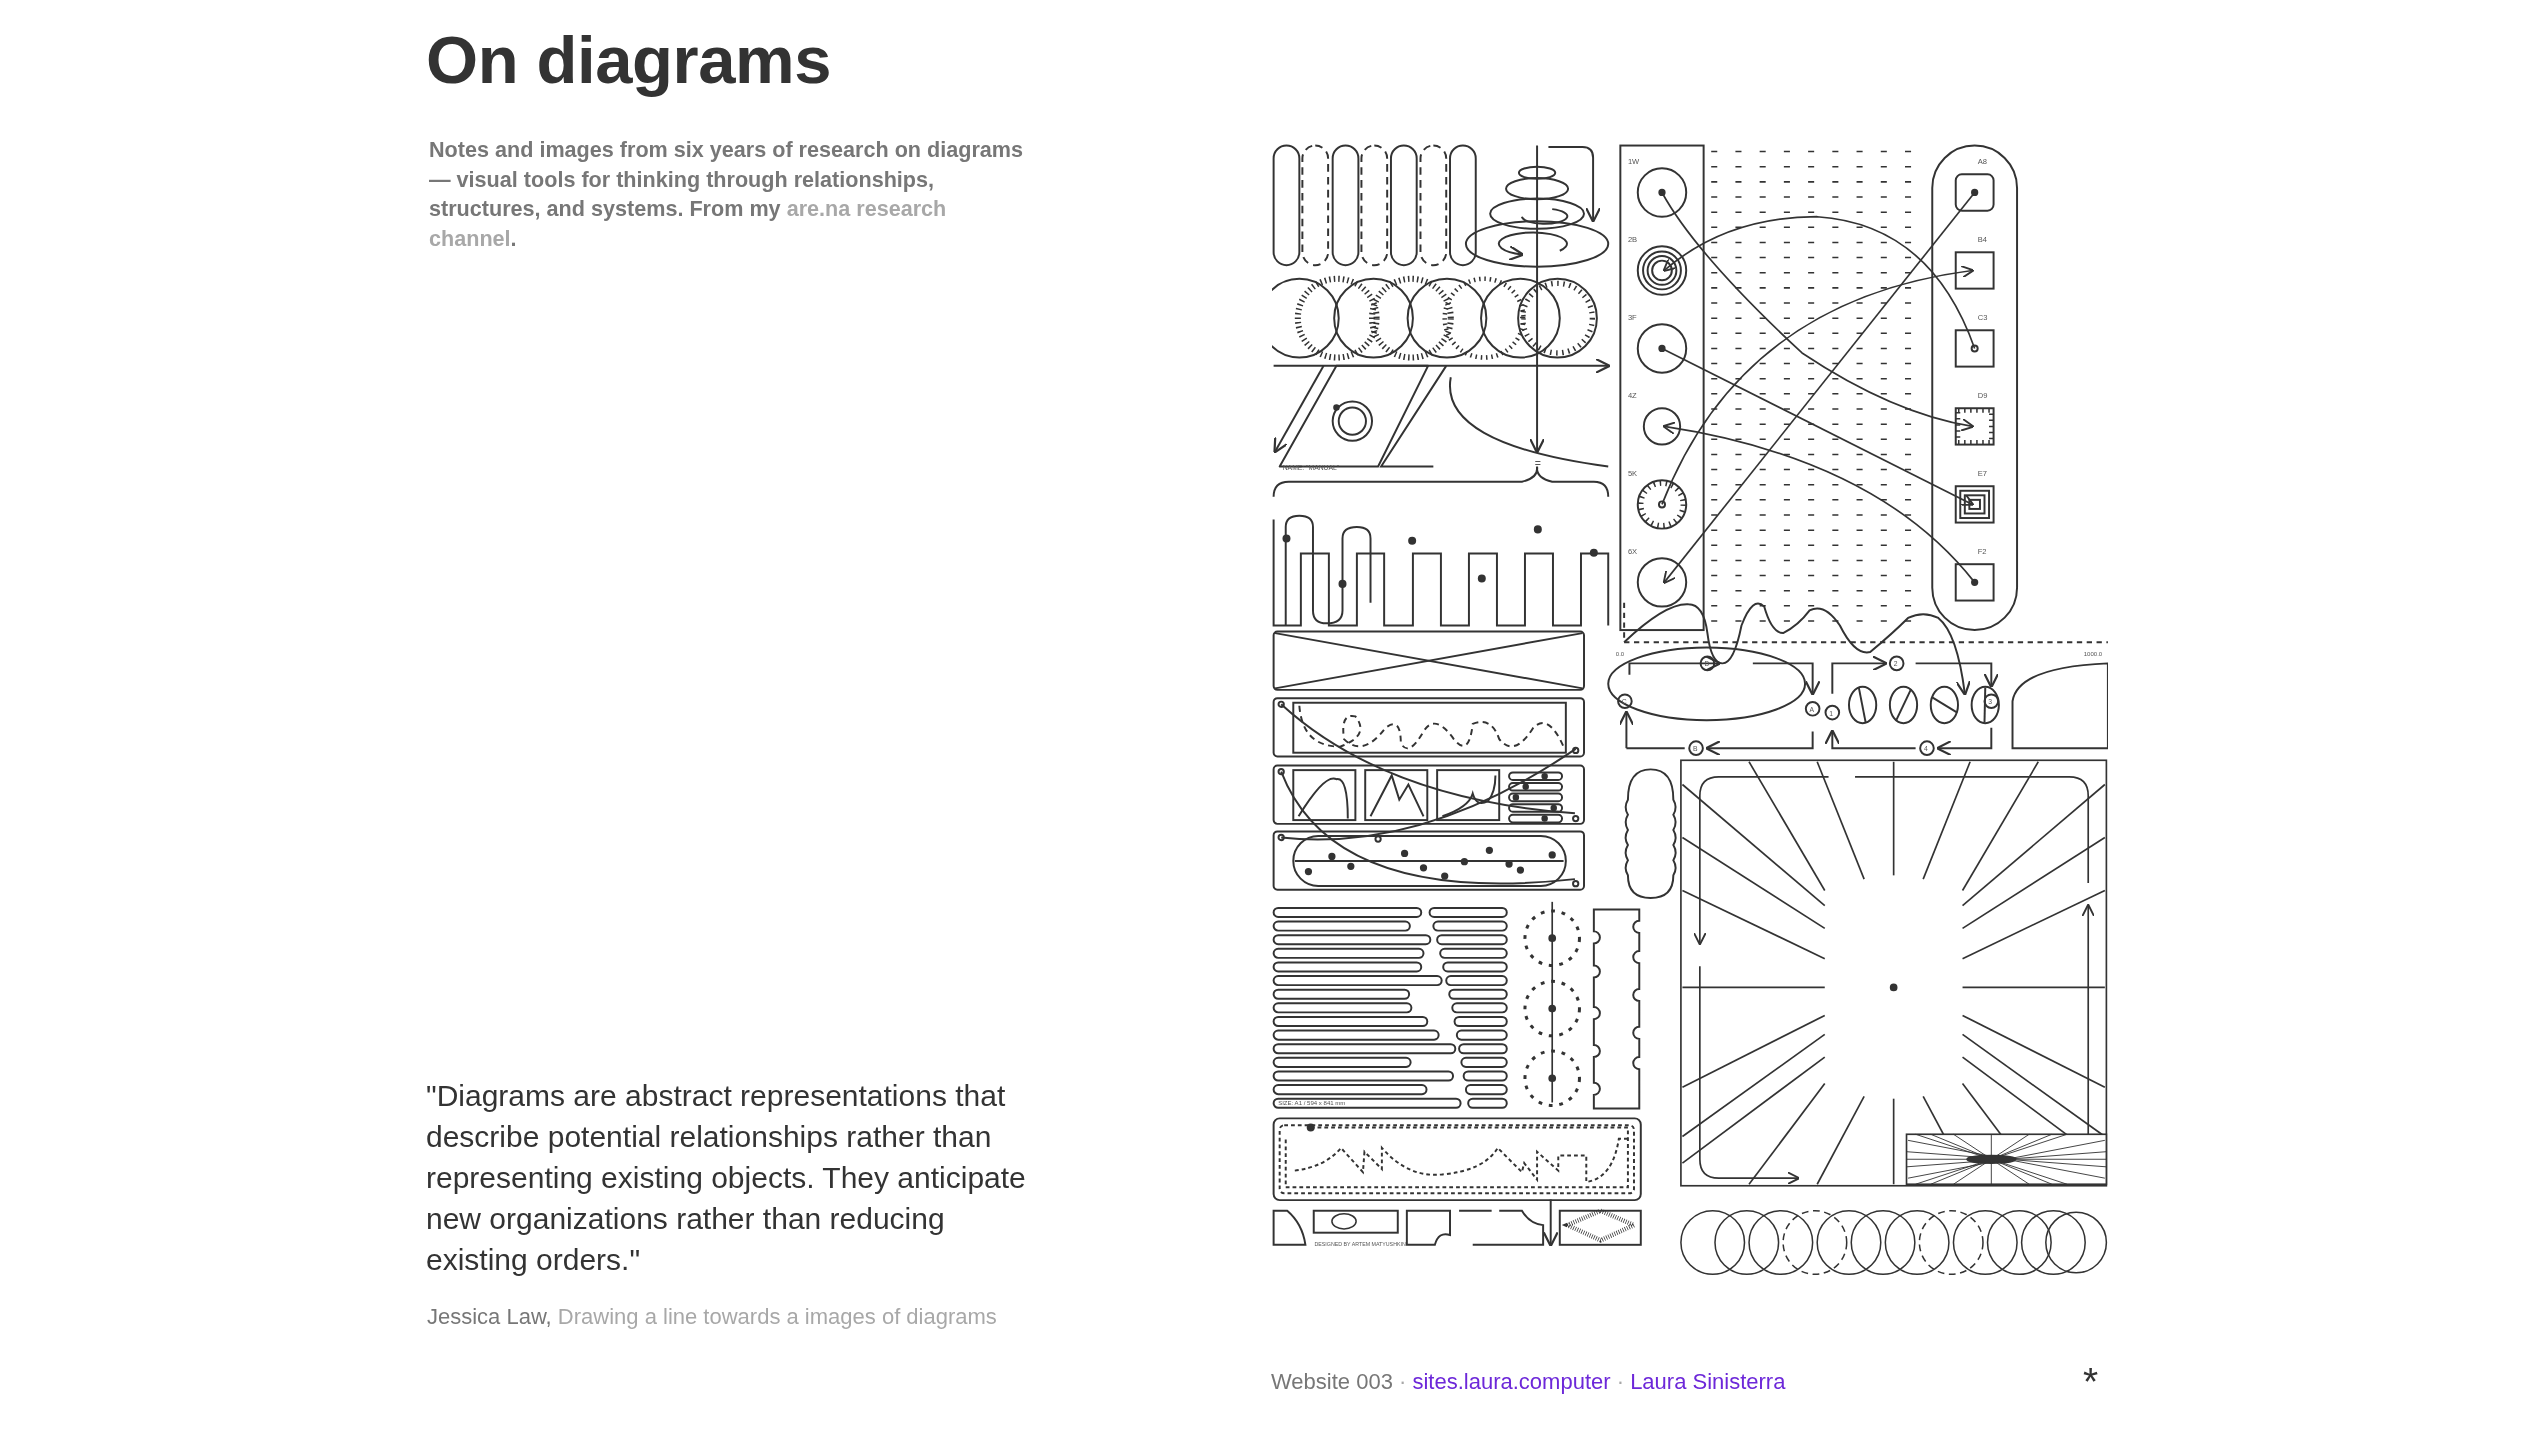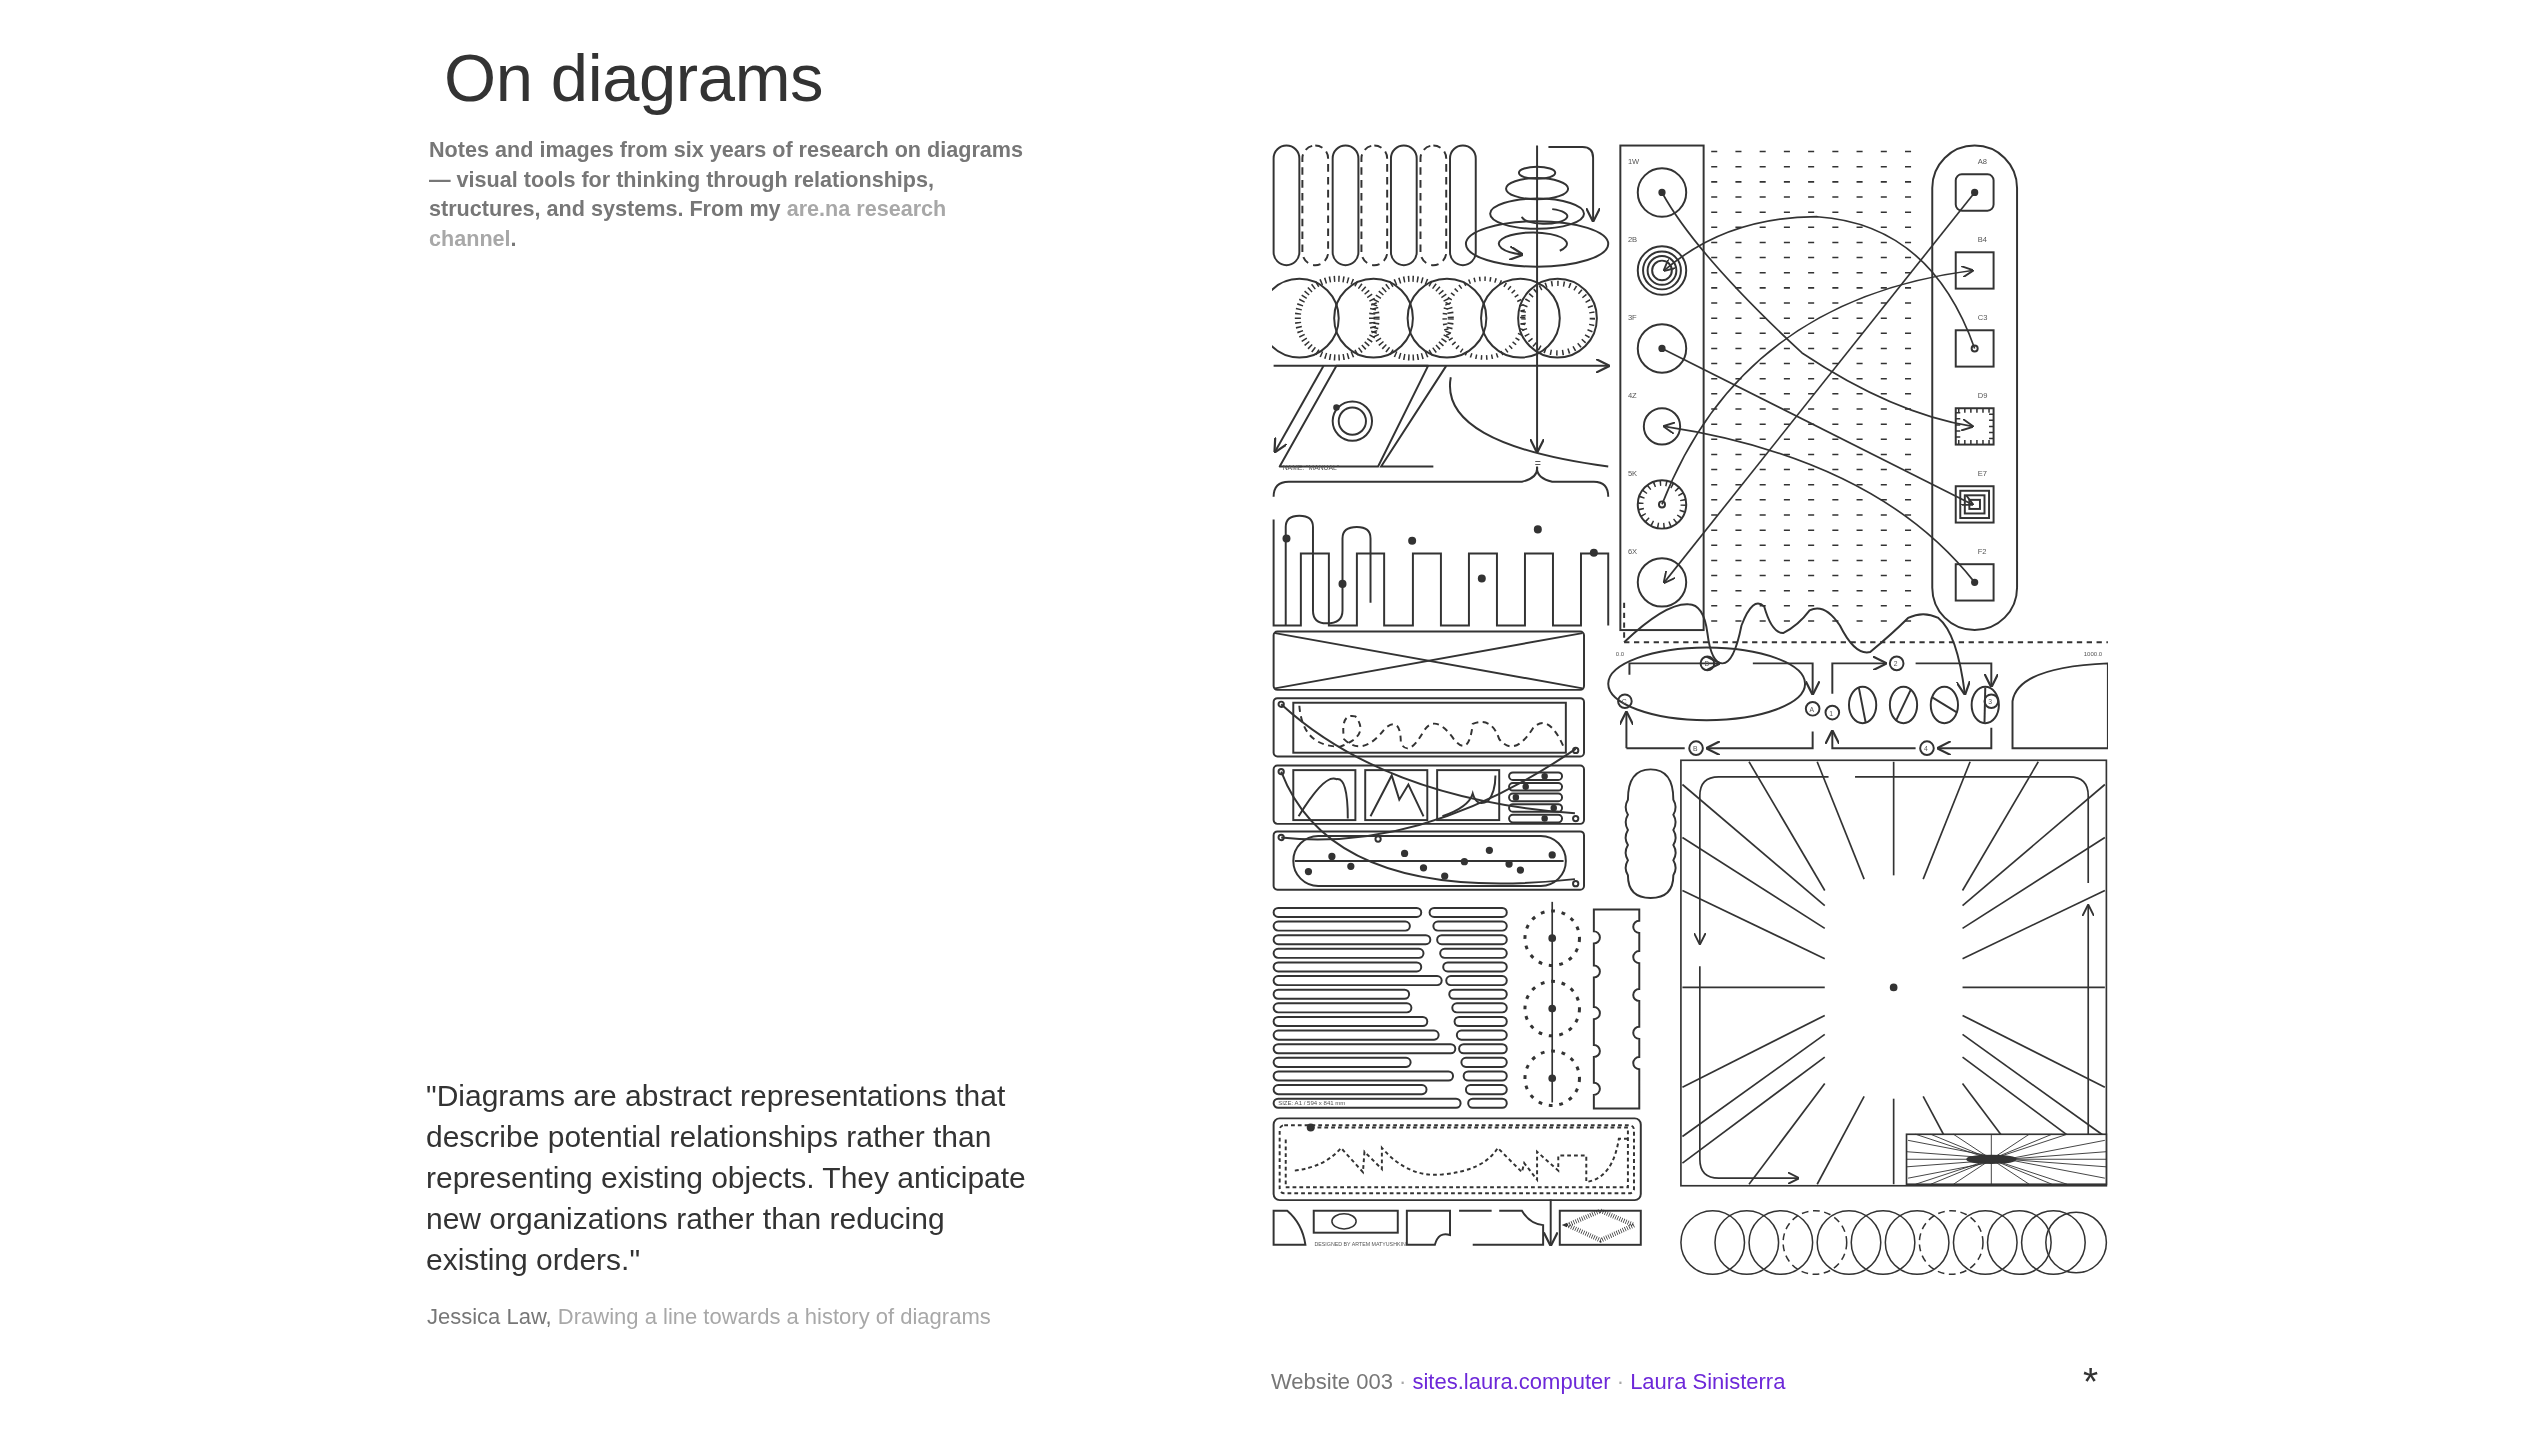--- a/index.html
+++ b/index.html
@@ -1,19 +1,19 @@
 <!DOCTYPE html>
 <html style="font-size:12px"><head>
 <meta charset="utf-8">
 <style>
   html, body { margin:0; padding:0; background:#ffffff; }
   body { width:2525px; height:1455px; position:relative; overflow:hidden;
          font-family:"Liberation Sans", sans-serif; color:#333; }
-  .title { position:absolute; left:426px; top:23px; margin:18px;
-           font-size:67px; font-weight:400; color:#333333; letter-spacing:-0.4px; line-height:1.1; }
+  .title { position:absolute; left:426px; top:23px; margin:0;
+           font-size:67px; font-weight:700; color:#333333; letter-spacing:-0.4px; line-height:1.1; }
   .intro { position:absolute; left:429px; top:135px; width:598px; margin:0;
            font-size:21.6px; line-height:29.5px; color:#777777;font-weight:bold; }
   .intro a { color:#a8a8a8; text-decoration:none; }
   .quote { position:absolute; left:426px; top:1075px; width:628px; margin:0;
            font-size:30px; line-height:41px; color:#333333; }
   .attrib { position:absolute; left:427px; top:1302px; margin:0;
             font-size:22px; line-height:30px; color:#777777; }
   .attrib a { color:#a8a8a8; text-decoration:none; }
   .figure { position:absolute; left:1272px; top:141px; width:836px; height:1178px; }
   .figure svg { width:100%; height:100%; display:block; }
@@ -25,21 +25,21 @@
 </style>
 </head>
 <body>
 
 <h1 class="title">On diagrams</h1>
 
 <p class="intro"><span>Notes and images from six years of research on diagrams — visual tools for thinking through relationships, structures, and systems. From my </span><a href="#">are.na research channel</a><span>.</span></p>
 
 <p class="quote">"Diagrams are abstract representations that describe potential relationships rather than representing existing objects. They anticipate new organizations rather than reducing existing orders."</p>
 
-<p class="attrib"><span>Jessica Law,</span> <a href="#">Drawing a line towards a history of diagrams</a></p>
+<p class="attrib"><span>Jessica Law,</span> <a href="#">Drawing a line towards a images of diagrams</a></p>
 
 <div class="figure">
 <svg viewBox="0 0 1104 1556" xmlns="http://www.w3.org/2000/svg" fill="none" stroke="#333" stroke-width="2.6">
   <defs>
     <marker id="arr" viewBox="0 0 10 10" refX="9" refY="5" markerWidth="7" markerHeight="7" orient="auto-start-reverse">
       <path d="M0 0 L10 5 L0 10" fill="none" stroke="#333" stroke-width="1.6"></path>
     </marker>
   </defs>
 
   <g>

